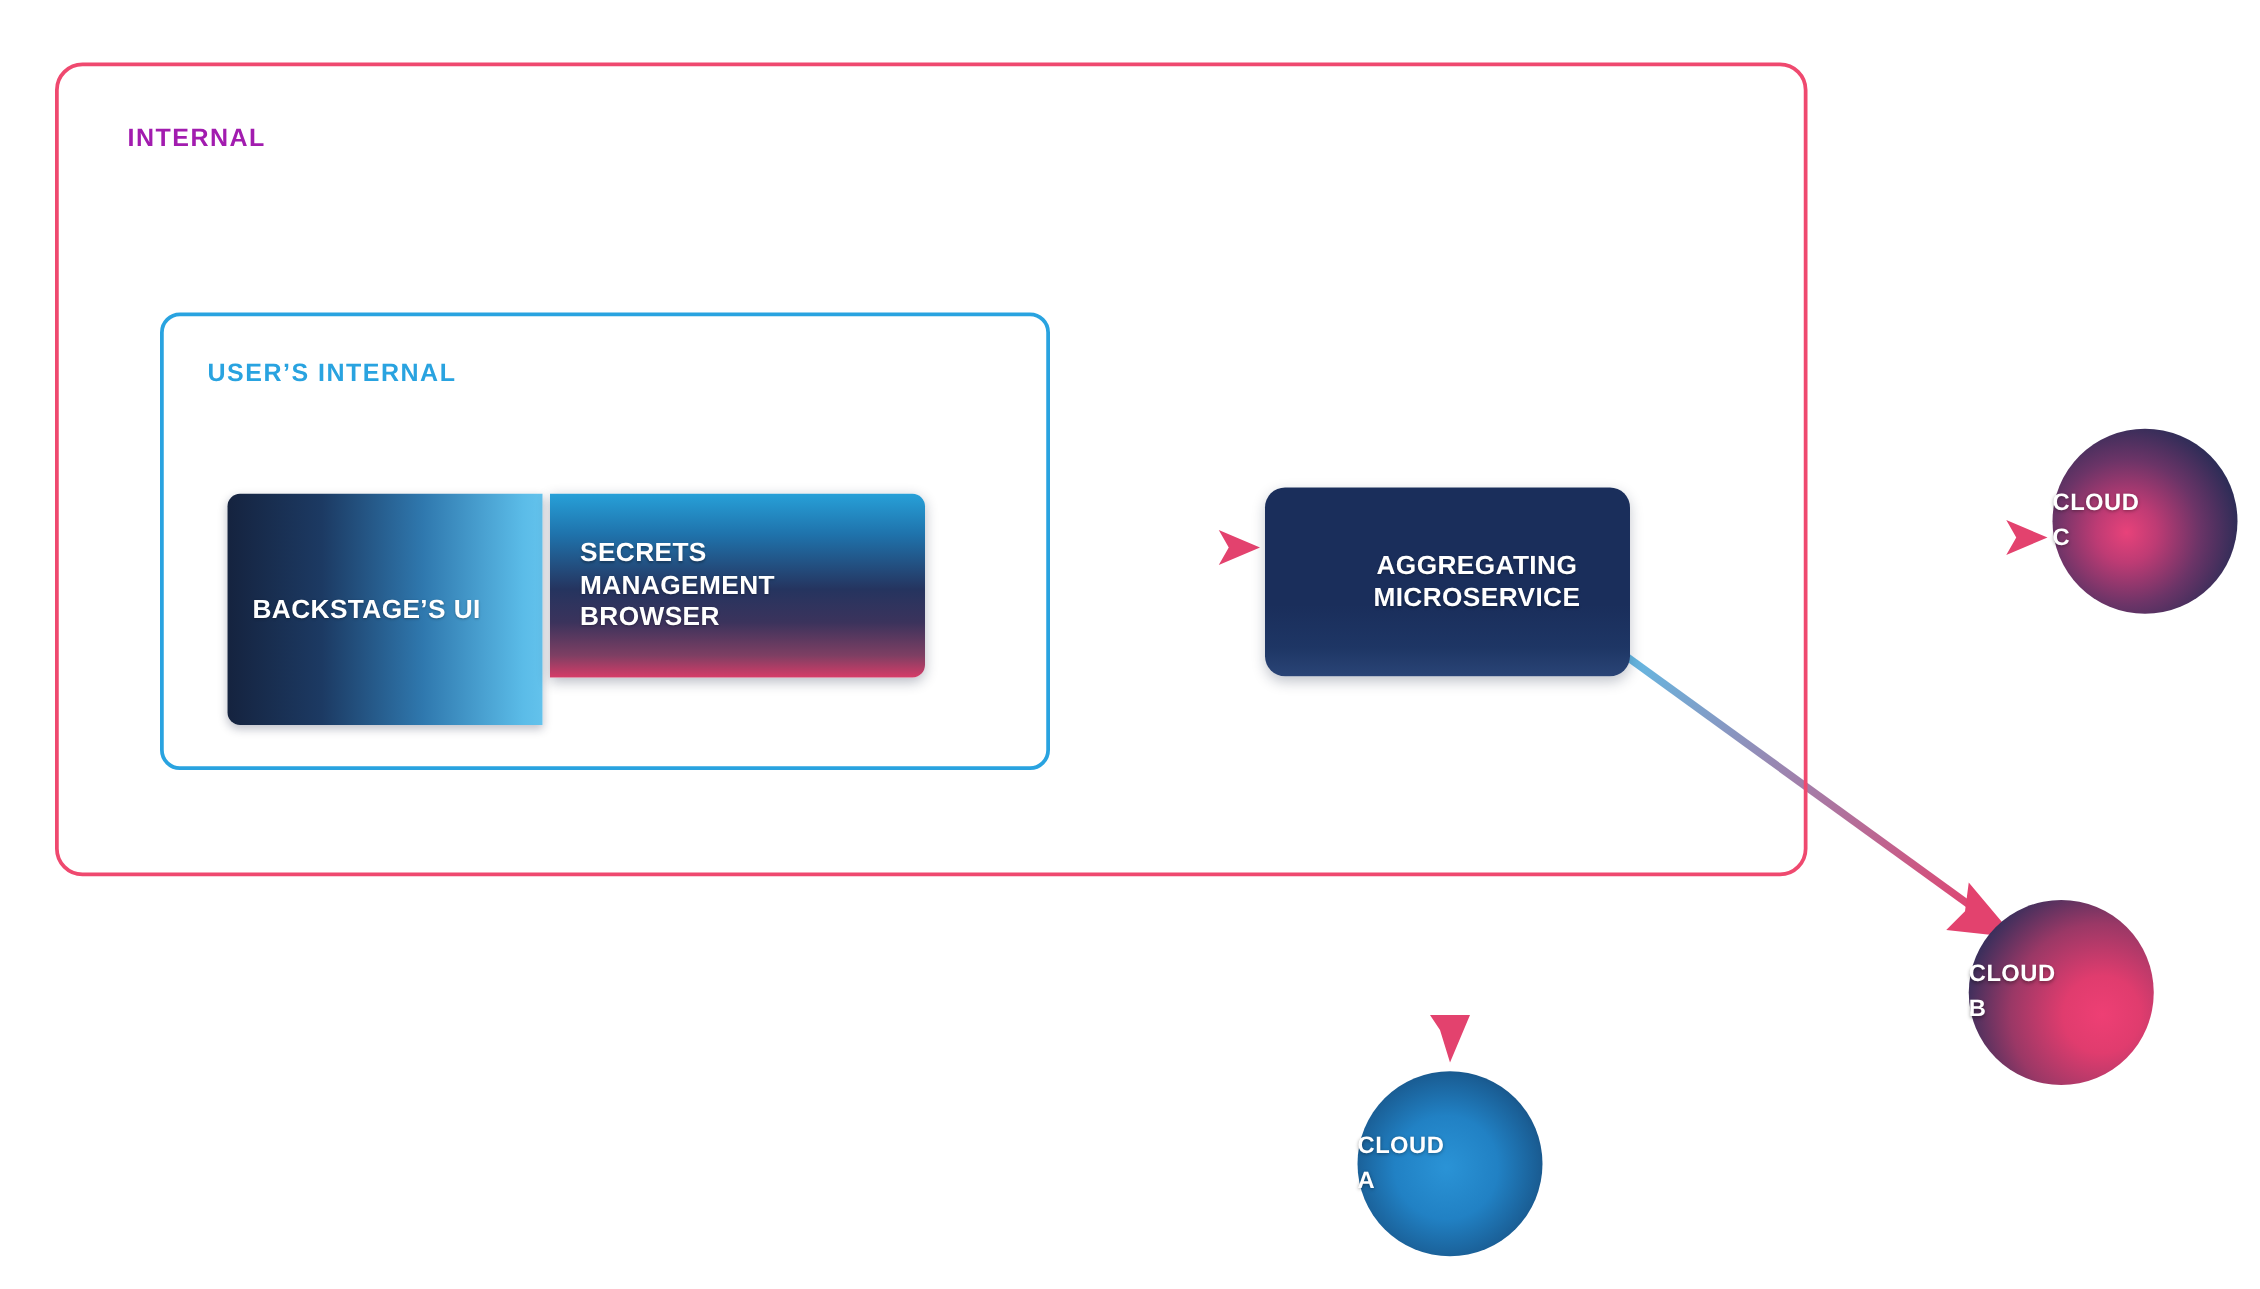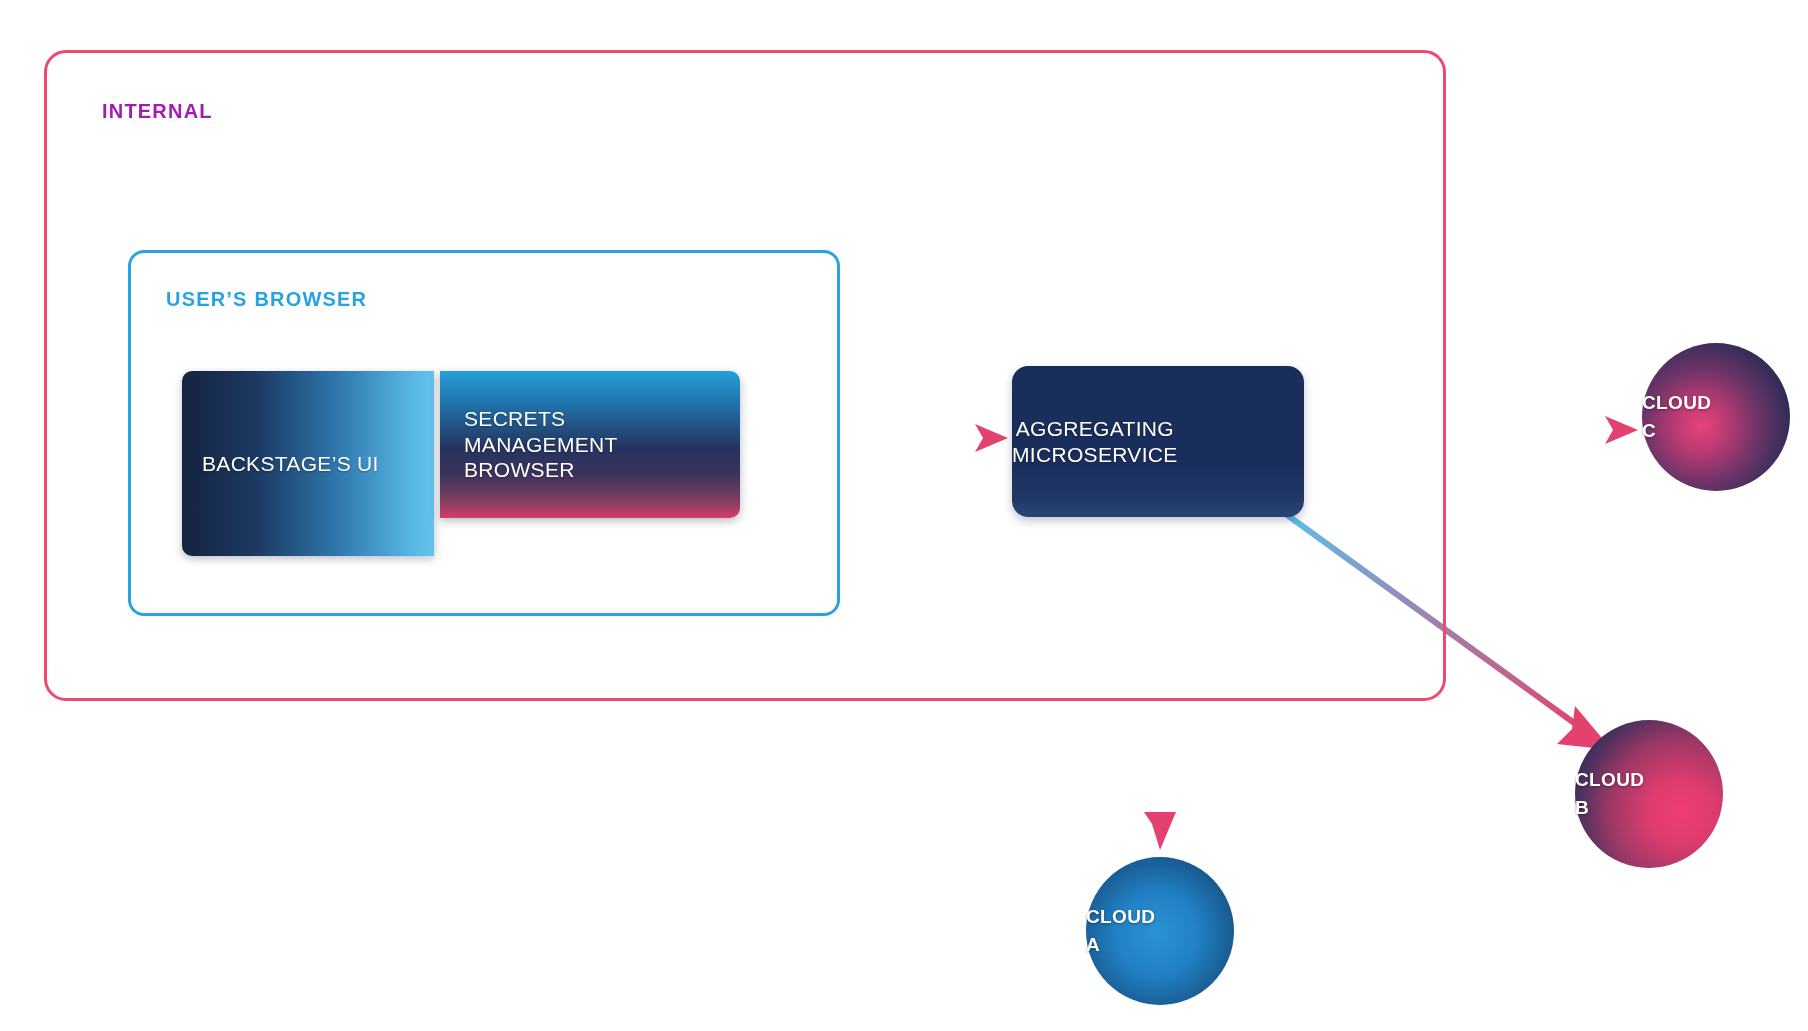--- a/index.html
+++ b/index.html
@@ -68,24 +68,25 @@
     font-size: 20px;
   }
 
   
   .node-box {
     position: absolute;
     box-sizing: border-box;
     display: flex;
     align-items: center;
     color: #ffffff;
-    font-weight: 400;
+    font-weight: 700;
     letter-spacing: 0.015em;
     line-height: 1.22;
     text-shadow: 0 1px 2px rgba(0,0,0,0.30);
+    margin-top: 24px;
   }
 
   #backstage-ui-node {
     left: 182px;
     top: 371px;
     width: 252px;
     height: 185px;
     border-radius: 10px 0 0 10px;
     background: linear-gradient(90deg, #15233F 0%, #1C3A63 30%, #2F78AE 62%, #5BBCE8 94%, #63C2EC 100%);
     padding-left: 20px;
@@ -106,23 +107,25 @@
     box-shadow: 0 3px 10px rgba(20,30,60,0.30);
   }
 
   #aggregating-microservice-node {
     left: 1012px;
     top: 366px;
     width: 292px;
     height: 151px;
     border-radius: 16px;
     background: linear-gradient(180deg, #1A2E5B 0%, #1A2E5B 62%, #1E3665 85%, #2A4476 100%);
+    justify-content: center;
     text-align: center;
     font-size: 21px;
     box-shadow: 0 4px 10px rgba(20,30,60,0.25);
+    padding-left: 47px;
   }
 
   
   .cloud-node {
     position: absolute;
     border-radius: 50%;
     display: flex;
     flex-direction: column;
     align-items: flex-start;
     justify-content: center;
@@ -202,21 +205,21 @@
     <g>
       <line x1="1160" y1="517" x2="1160" y2="816" stroke="url(#grad-v)" stroke-width="5"></line>
       <path d="M 1144 812 L 1176 812 L 1160 850 L 1152 824 Z" fill="#E3426E"></path>
     </g>
   </svg>
 
   <div class="boundary" id="internal-boundary"></div>
   <div class="boundary-label" id="internal-label">INTERNAL</div>
 
   <div class="boundary" id="browser-boundary"></div>
-  <div class="boundary-label" id="browser-label">USER’S BROWSER</div>
+  <div class="boundary-label" id="browser-label">USER’S INTERNAL</div>
 
   <div class="node-box" id="backstage-ui-node">
     <span>BACKSTAGE’S UI</span>
   </div>
 
   <div class="node-box" id="secrets-plugin-node">
     <span>
       <span class="cloud-line">SECRETS</span>
       <span class="cloud-line">MANAGEMENT</span>
       <span class="cloud-line">BROWSER</span>

